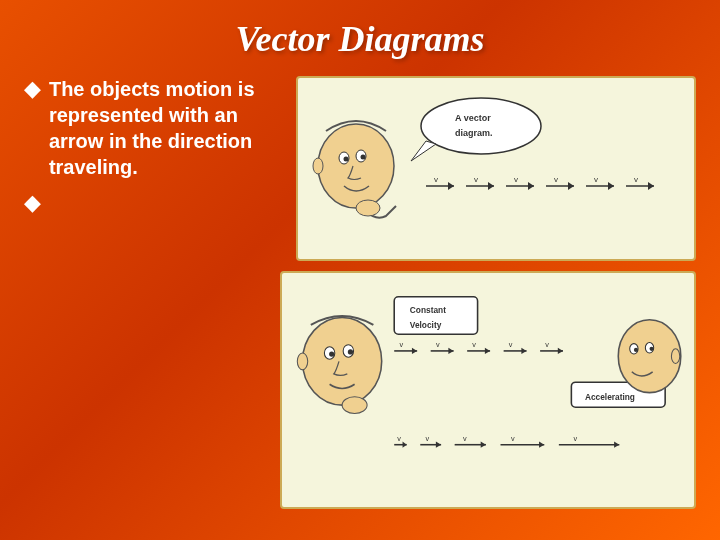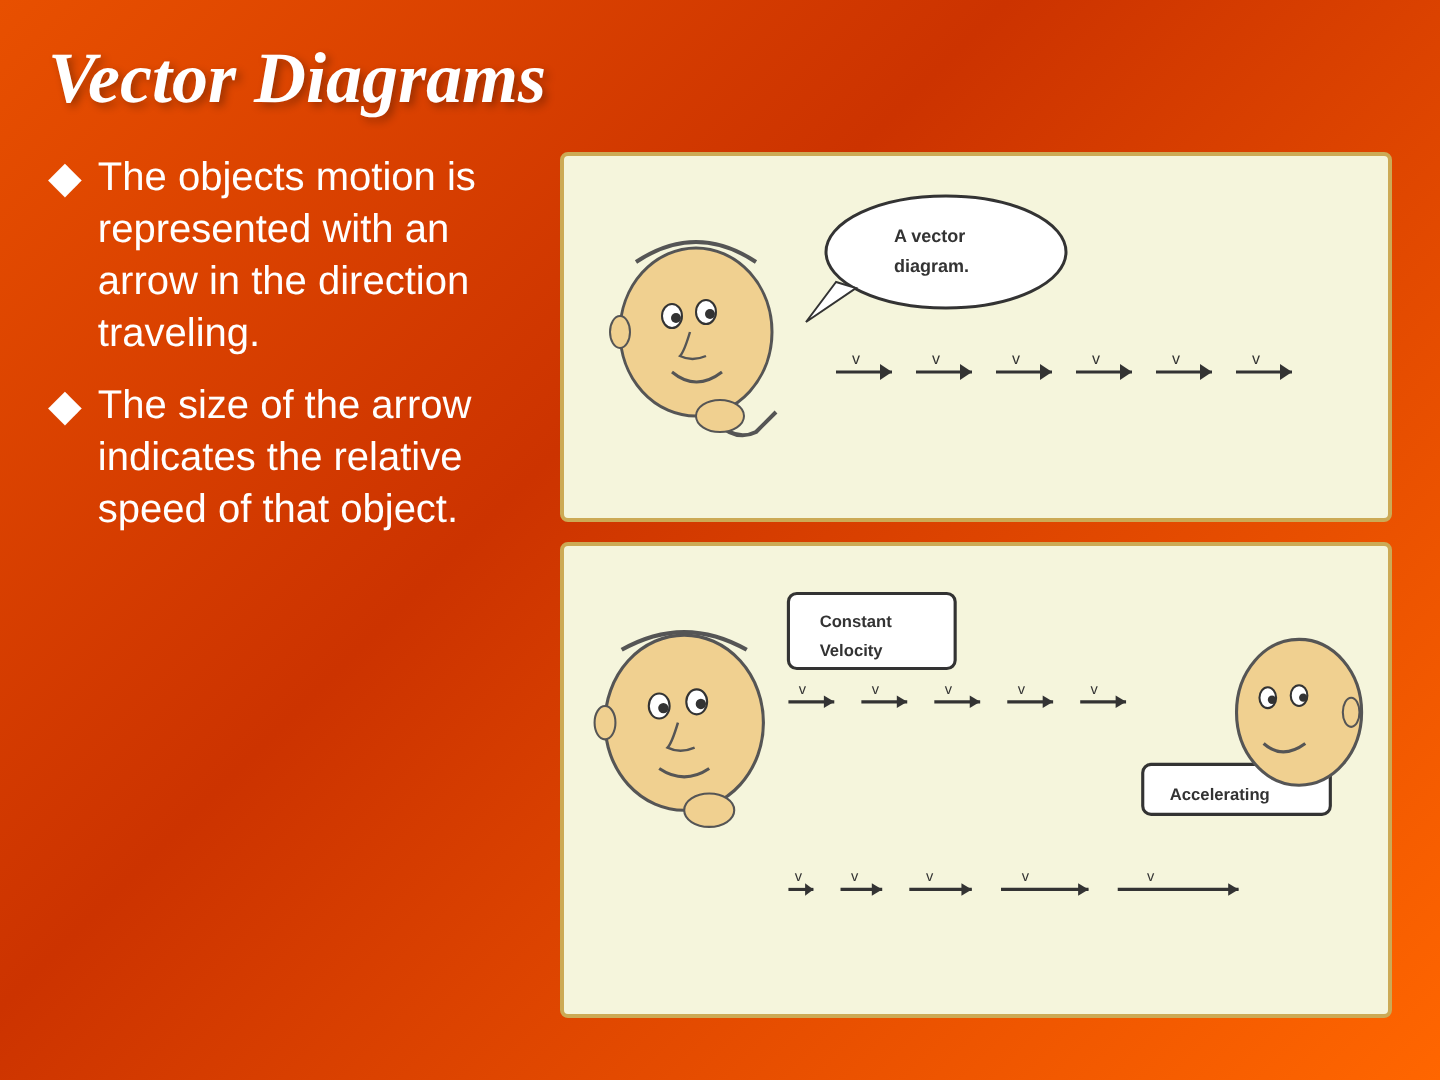--- a/index.html
+++ b/index.html
@@ -14,20 +14,21 @@
     }
 
     .slide-container {
       width: 720px;
       height: 540px;
       position: relative;
       padding: 18px 24px;
     }
 
     .slide-title {
+      text-align: center;
       font-size: 36px;
       font-weight: bold;
       color: #ffffff;
       text-shadow: 2px 2px 4px rgba(0,0,0,0.3);
       margin-bottom: 16px;
       font-family: 'Times New Roman', serif;
       font-style: italic;
     }
 
     .content-area {
@@ -55,30 +56,31 @@
       color: #ffffff;
       font-size: 22px;
       flex-shrink: 0;
       margin-top: 2px;
       line-height: 1;
     }
 
     .bullet-text {
       color: #ffffff;
       font-size: 20px;
-      font-weight: normal;
+      font-weight: bold;
       line-height: 1.3;
       font-family: Arial, sans-serif;
     }
 
     .diagrams-column {
       flex: 1;
       display: flex;
       flex-direction: column;
       gap: 10px;
+      align-items: flex-end;
     }
 
     .diagram-box {
       background: #f5f5dc;
       border: 2px solid #ccaa55;
       border-radius: 4px;
       padding: 8px;
       position: relative;
     }
 
@@ -128,21 +130,20 @@
 
   <div class="content-area">
 
     <div class="text-column">
       <div class="bullet-item">
         <span class="bullet-icon">◆</span>
         <span class="bullet-text">The objects motion is represented with an arrow in the direction traveling.</span>
       </div>
       <div class="bullet-item">
         <span class="bullet-icon">◆</span>
-        <span class="bullet-text">The size of the arrow indicates the relative speed of that object.</span>
       </div>
     </div>
 
     <div class="diagrams-column">
 
       <div class="diagram-box diagram-box-top">
         <svg class="diagram-svg" viewBox="0 0 380 165">
 
           <ellipse cx="50" cy="80" rx="38" ry="42" fill="#f0d090" stroke="#555" stroke-width="1.5"></ellipse>
 

